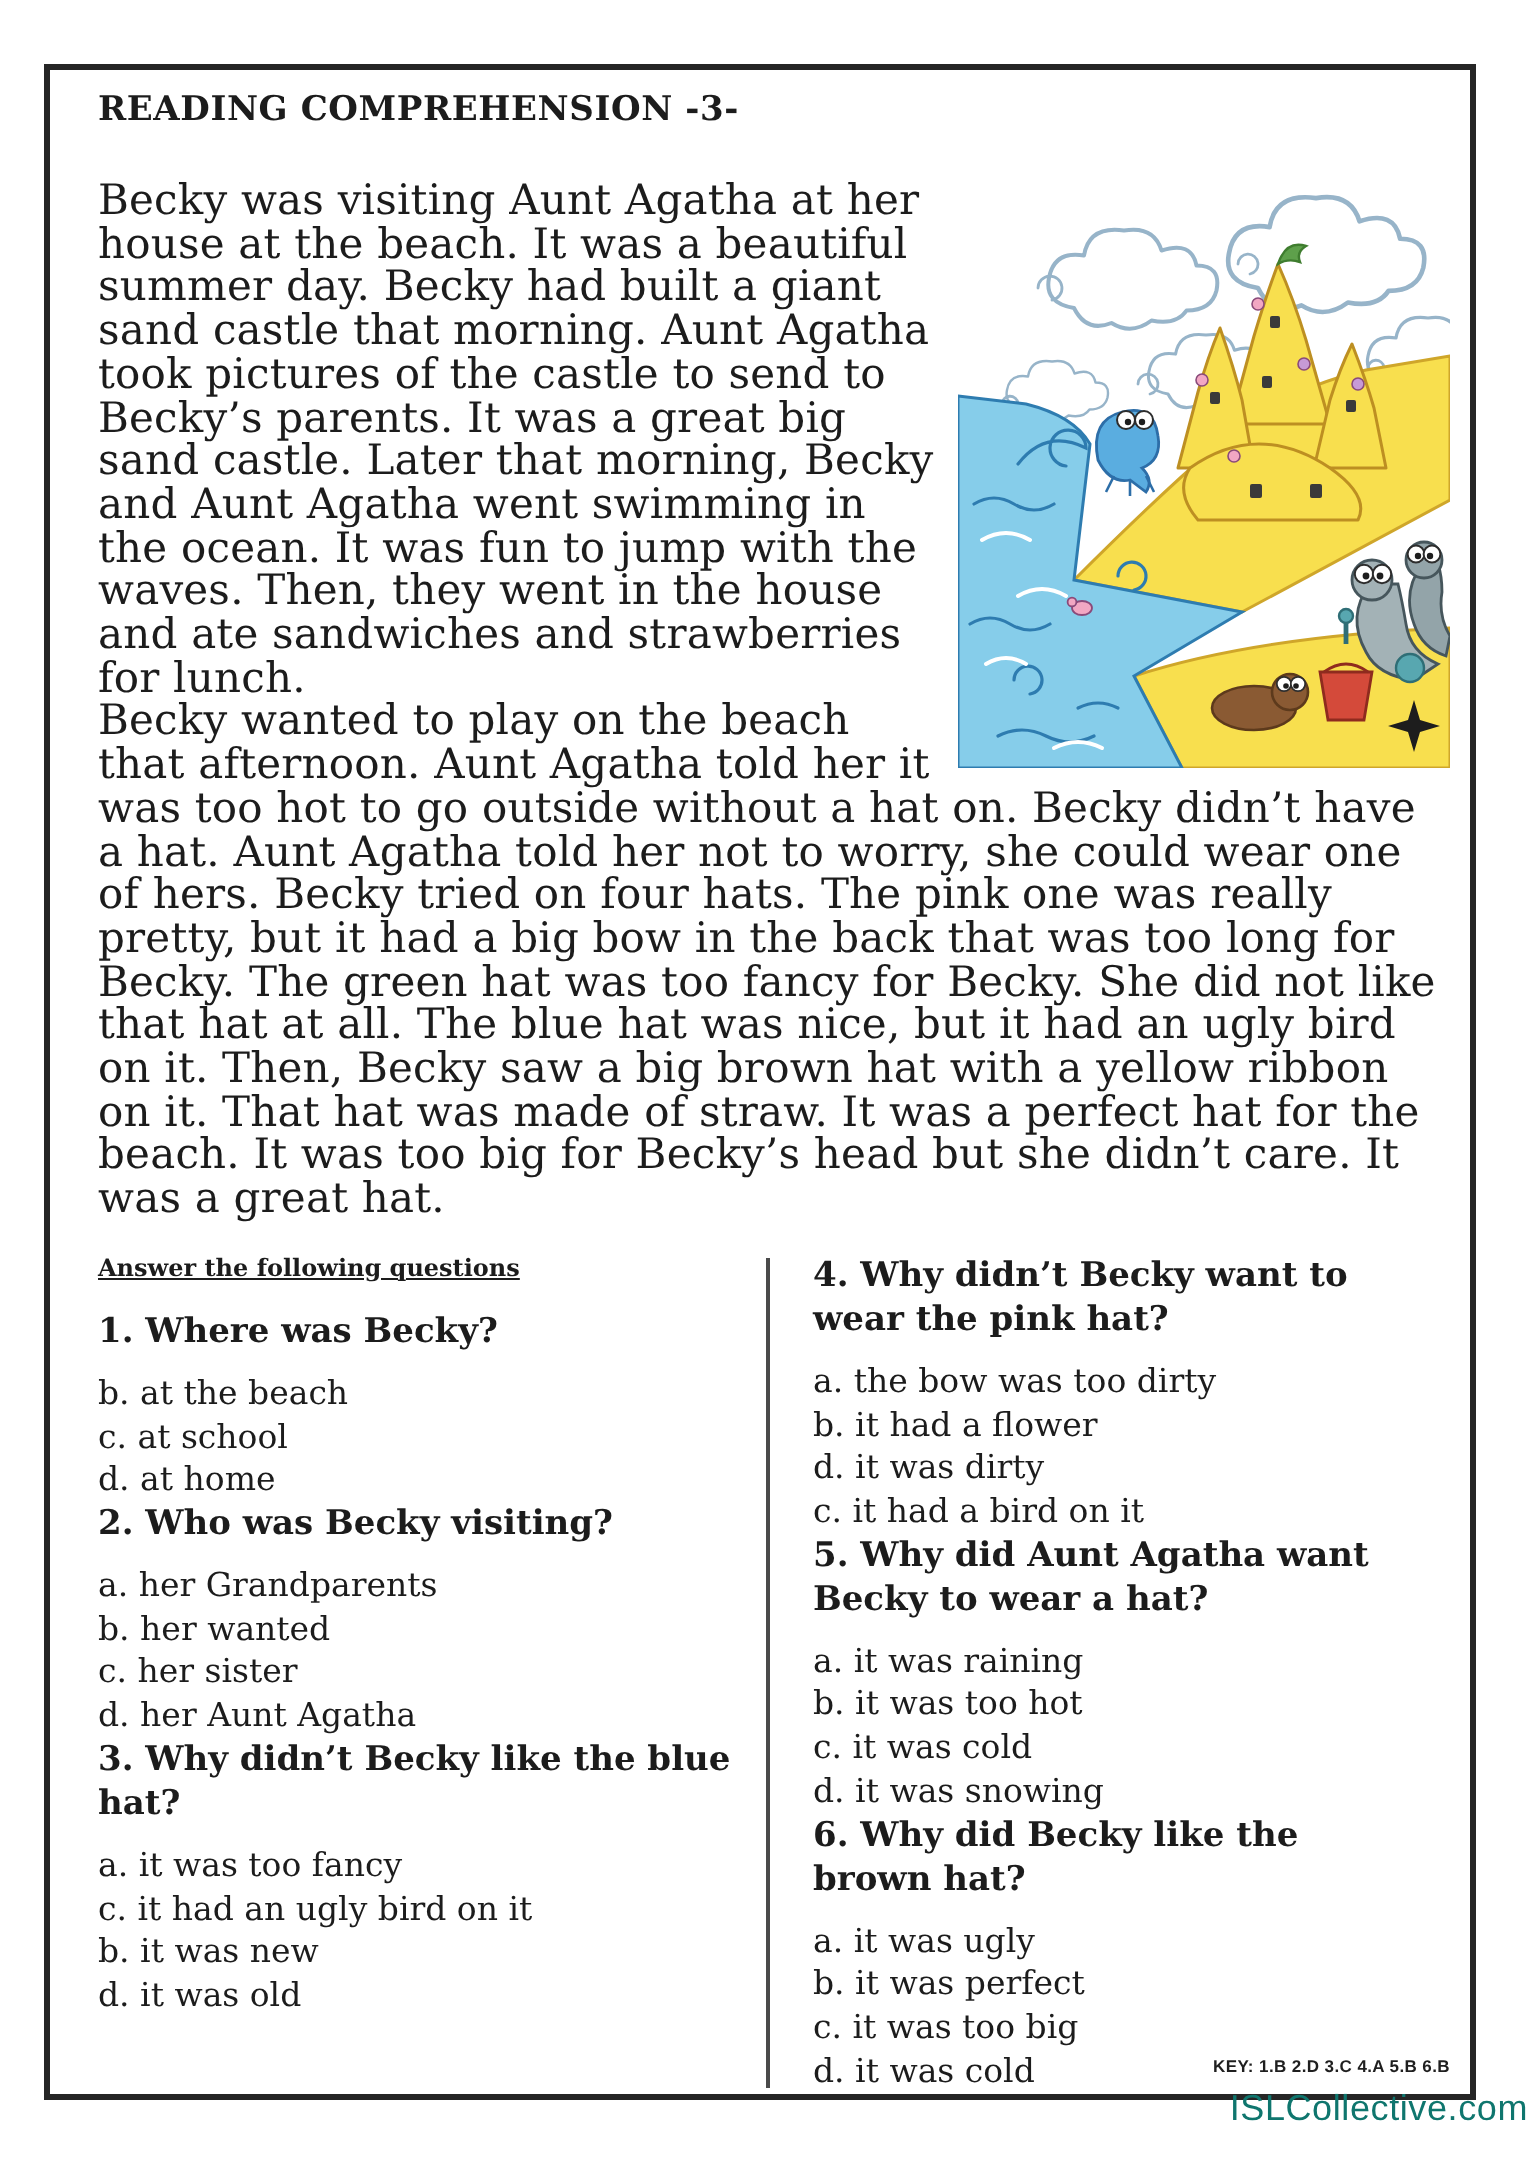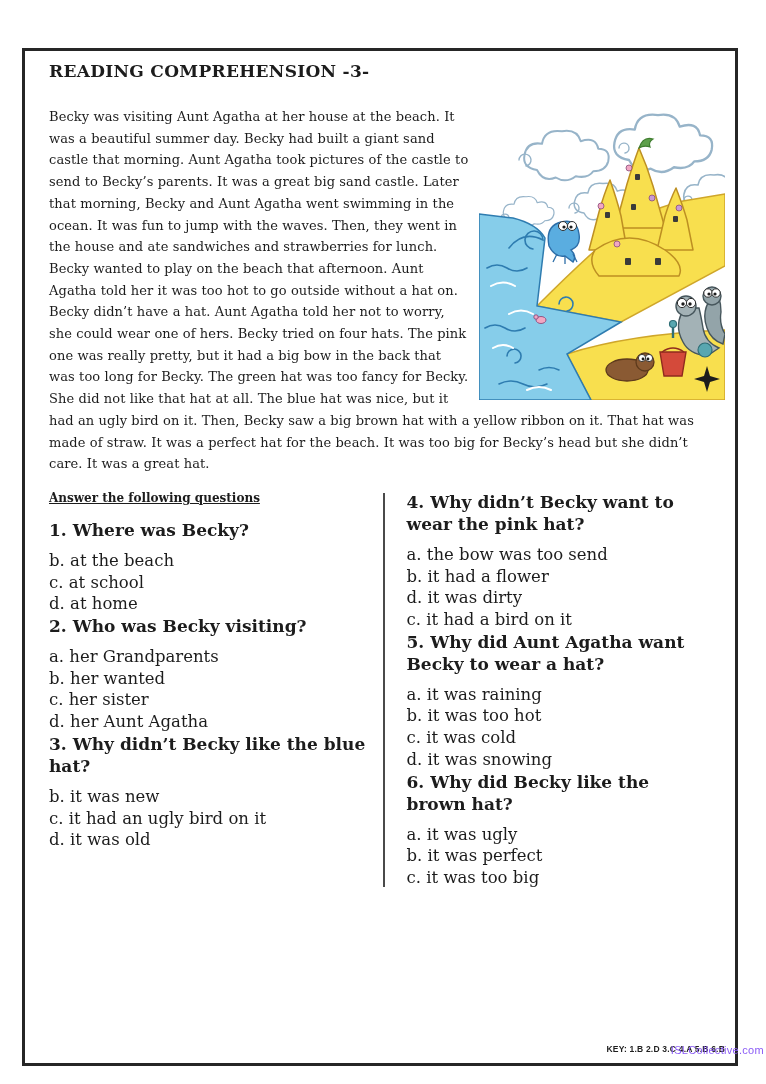--- a/index.html
+++ b/index.html
@@ -4,33 +4,33 @@
 <style>
   html,body{margin:0;padding:0;background:#ffffff;}
   body{
     position:relative;
     width:766px;height:1084px;
     font-family:"DejaVu Serif", serif;
     color:#1c1c1c;
     overflow:hidden;
   }
   .sheet{
-    position:absolute;left:22px;top:48px;
+    position:absolute;left:22px;top:32px;
     width:716px;height:1018px;
     border:3px solid #262626;
     box-sizing:border-box;
     padding:8px 10px 0 24px;
     background:#ffffff;
   }
   .doc-title{
     font-size:17px;font-weight:bold;letter-spacing:.3px;
     margin:2px 0 4px 0;
   }
   .passage{
-    font-size:13px;line-height:21.7px;
+    font-size:21px;line-height:21.7px;
     letter-spacing:.1px;
     margin-top:25px;
   }
   .passage p{margin:0;}
   .illustration{
     float:right;
     width:246px;height:292px;
     margin:2px 0 8px 10px;
   }
   .illustration svg{width:100%;height:100%;display:block;}
@@ -66,21 +66,21 @@
   }
   .answer-key{
     position:absolute;right:10px;bottom:9px;
     font-family:"Liberation Sans", sans-serif;
     font-size:8.5px;font-weight:bold;color:#1f1f1f;
     letter-spacing:.2px;
   }
   .watermark{
     position:absolute;right:2px;top:1044px;
     font-family:"Liberation Sans", sans-serif;
-    font-size:11px;color:#8b5cf6;
+    font-size:18px;color:#0f766e;
     letter-spacing:.3px;
   }
 </style>
 </head>
 <body>
 
 <div class="sheet">
 
   <div class="doc-title">READING COMPREHENSION -3-</div>
 
@@ -229,35 +229,36 @@
           <li>a. her Grandparents</li>
           <li>b. her wanted</li>
           <li>c. her sister</li>
           <li>d. her Aunt Agatha</li>
         </ul>
       </div>
 
       <div>
         <p class="q-label">3. Why didn’t Becky like the blue hat?</p>
         <ul class="q-options">
+          <li>a. it was too fancy</li>
+          <li>c. it had an ugly bird on it</li>
           <li>b. it was new</li>
-          <li>c. it had an ugly bird on it</li>
           <li>d. it was old</li>
         </ul>
       </div>
     </div>
 
     <div class="q-divider"></div>
 
     <div class="q-col-right">
 
       <div>
         <p class="q-label">4. Why didn’t Becky want to wear the pink hat?</p>
         <ul class="q-options">
-          <li>a. the bow was too send</li>
+          <li>a. the bow was too dirty</li>
           <li>b. it had a flower</li>
           <li>d. it was dirty</li>
           <li>c. it had a bird on it</li>
         </ul>
       </div>
 
       <div>
         <p class="q-label">5. Why did Aunt Agatha want Becky to wear a hat?</p>
         <ul class="q-options">
           <li>a. it was raining</li>
@@ -266,20 +267,21 @@
           <li>d. it was snowing</li>
         </ul>
       </div>
 
       <div>
         <p class="q-label">6. Why did Becky like the brown hat?</p>
         <ul class="q-options">
           <li>a. it was ugly</li>
           <li>b. it was perfect</li>
           <li>c. it was too big</li>
+          <li>d. it was cold</li>
         </ul>
       </div>
 
     </div>
   </div>
 
   <div class="answer-key">
     <span>KEY:</span>
     <span>1.B 2.D 3.C 4.A 5.B 6.B</span>
   </div>

